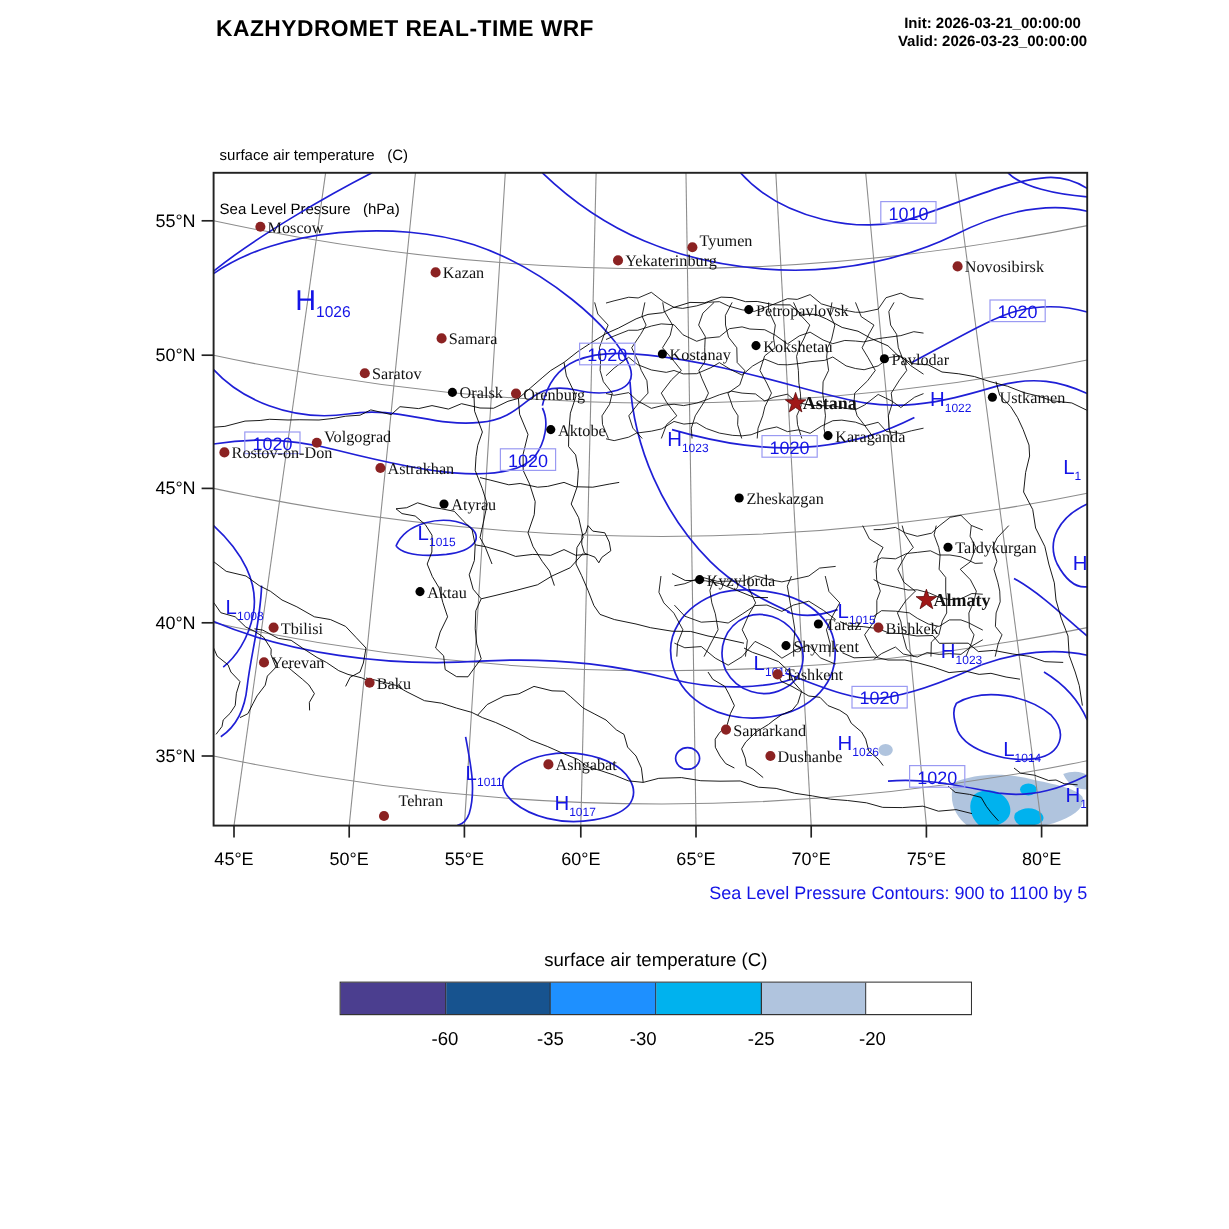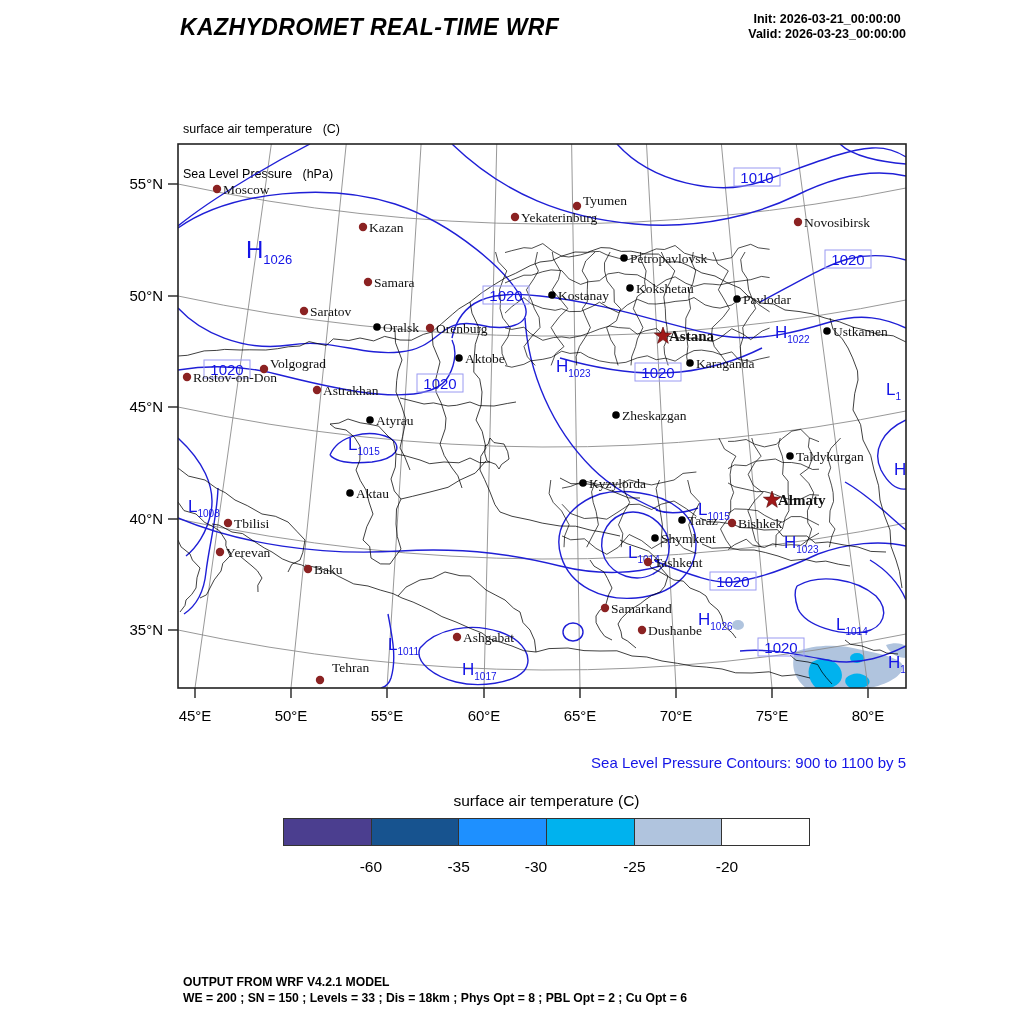--- a/index.html
+++ b/index.html
@@ -1,23 +1,23 @@
 <!DOCTYPE html>
 <html><head>
 <meta charset="utf-8">
 <style>
   html,body{margin:0;padding:0;background:#fff;}
   #page{position:relative;width:1024px;height:1024px;background:#ffffff;
         font-family:"Liberation Sans",sans-serif;color:#000;overflow:hidden;}
   .abs{position:absolute;}
-  #chart-title{left:180px;top:14px;font-size:23px;font-weight:bold;letter-spacing:.4px;font-style:italic;}
+  #chart-title{left:180px;top:14px;font-size:19px;font-weight:bold;letter-spacing:.4px;}
   #run-info{right:118px;top:12px;text-align:center;font-size:12.5px;font-weight:bold;line-height:15px;}
   #field-labels{left:183px;top:92px;font-size:12.5px;line-height:15px;white-space:pre;}
   #map-svg{left:0;top:0;}
-  #slp-caption{left:406px;top:736px;width:500px;text-align:right;font-size:15px;color:#1414e6;margin-top:18px;}
+  #slp-caption{left:406px;top:736px;width:500px;text-align:right;font-size:15px;color:#1414e6;}
   #cbar-title{left:283px;top:792px;width:527px;text-align:center;font-size:15.5px;}
   #cbar{left:283px;top:818px;width:527px;height:28px;display:flex;border:1px solid #333;box-sizing:border-box;}
   #cbar .cell{flex:1;border-right:1px solid #333;}
   #cbar .cell:last-child{border-right:none;}
   .cbar-tick{position:absolute;top:858px;width:60px;text-align:center;font-size:15.5px;}
   #footer{left:183px;top:975px;font-size:12.2px;font-weight:bold;line-height:15.5px;}
 </style>
 </head>
 <body>
 
@@ -305,17 +305,13 @@
       <div class="cell" style="background: rgb(255, 255, 255);"></div>
     </div>
   <div id="cbar-ticks">
       <div class="cbar-tick abs" style="left: 340.833px;">-60</div>
       <div class="cbar-tick abs" style="left: 428.667px;">-35</div>
       <div class="cbar-tick abs" style="left: 506px;">-30</div>
       <div class="cbar-tick abs" style="left: 604.333px;">-25</div>
       <div class="cbar-tick abs" style="left: 697px;">-20</div>
     </div>
 
-  <div id="footer" class="abs">
-    <div>OUTPUT FROM WRF V4.2.1 MODEL</div>
-    <div>WE = 200 ; SN = 150 ; Levels = 33 ; Dis = 18km ; Phys Opt = 8 ; PBL Opt = 2 ; Cu Opt = 6</div>
-  </div>
 </div>
 
 </body></html>

